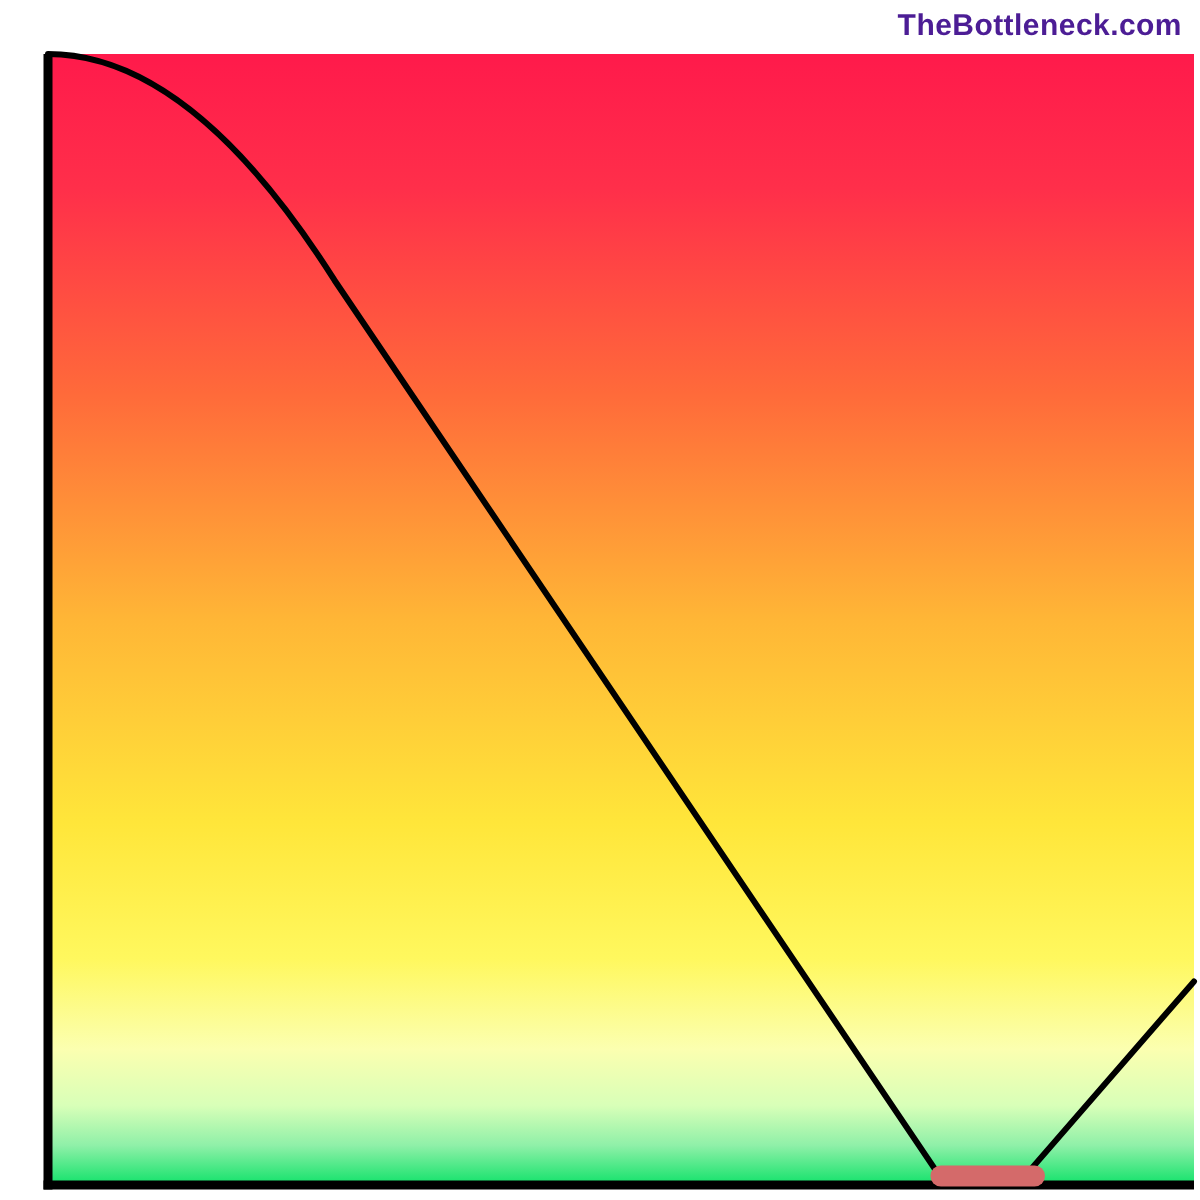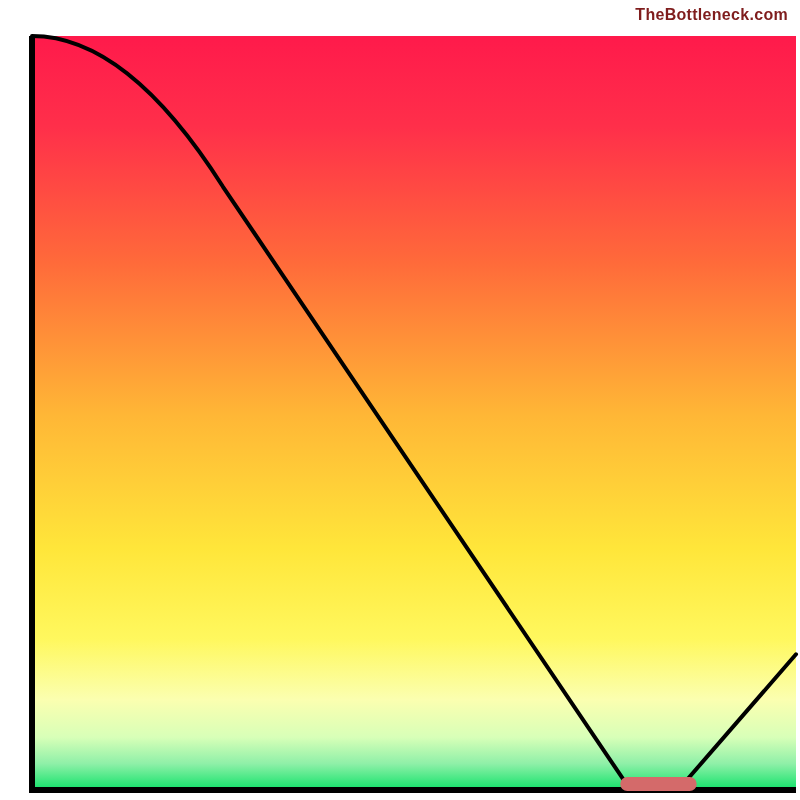--- a/index.html
+++ b/index.html
@@ -13,23 +13,23 @@
   }
   .chart-container {
     position: relative;
     width: 800px;
     height: 800px;
   }
   .attribution {
     position: absolute;
     top: 6px;
     right: 12px;
-    font-size: 16px;
+    font-size: 20px;
     font-weight: 600;
-    color: #7f1d1d;
+    color: #4c1d95;
     letter-spacing: 0.3px;
     z-index: 30;
   }
   svg.chart {
     position: absolute;
     top: 0;
     left: 0;
     width: 800px;
     height: 800px;
   }

